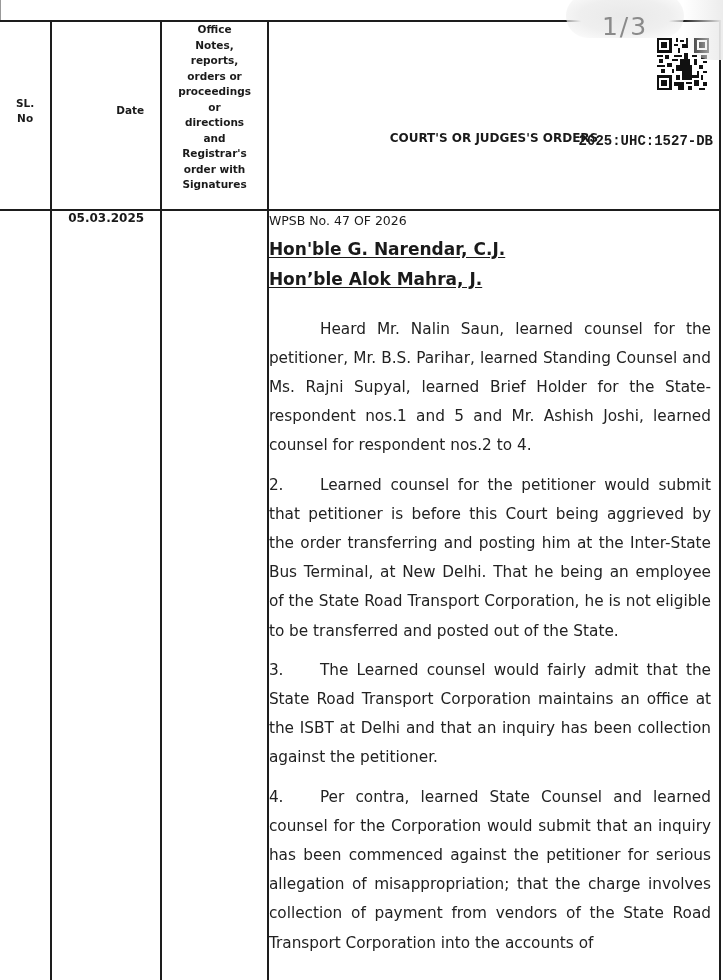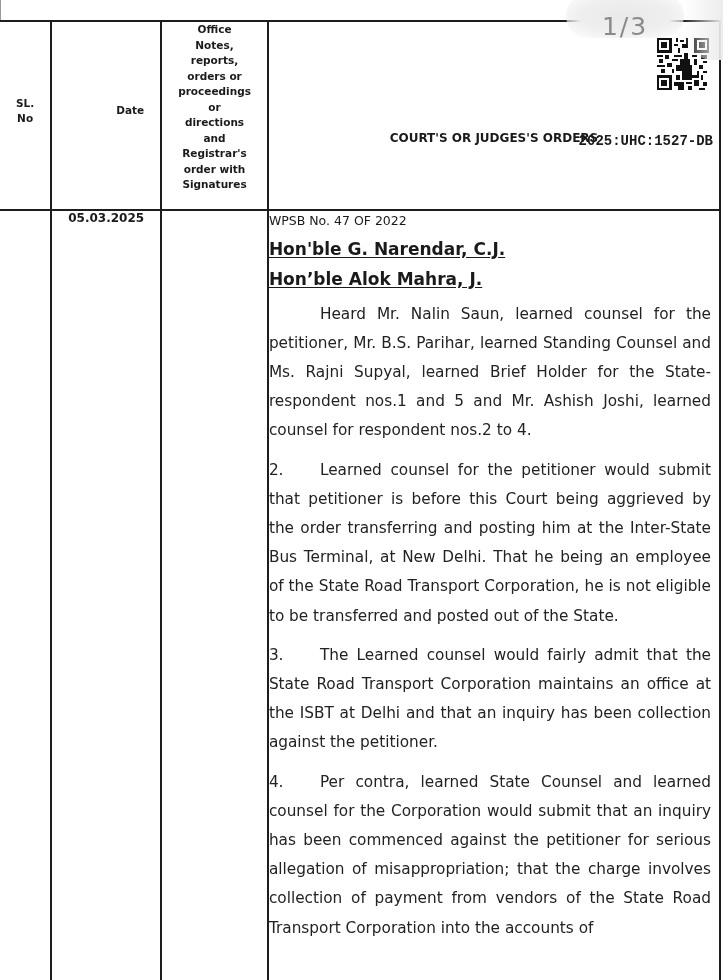--- a/index.html
+++ b/index.html
@@ -63,21 +63,21 @@
   .judge {
     font-weight: bold; text-decoration: underline; font-size: 17px; margin: 0;
     line-height: 20px; text-underline-offset: 2px;
   }
   .judge1 { margin-top: 10px; }
   .judge2 { margin-top: 10px; }
   p.para {
     font-size: 15.3px; line-height: 29.2px; margin: 0; text-align: justify;
     color: #222;
   }
-  p.para.first { margin-top: 11px; text-indent: 51px; }
+  p.para.first { margin-top: 26px; text-indent: 51px; }
   p.para.next { margin-top: 10px; }
   .pnum { display: inline-block; width: 51px; }
 </style>
 </head>
 <body>
 
 <div class="page-edge-left"></div>
 <div class="scroll-shade"></div>
 <div class="page-indicator">
   <span>1/3</span>
@@ -154,21 +154,21 @@
       </svg>
       <div class="case-ref">2025:UHC:1527-DB</div>
       <div class="orders-heading">COURT'S OR JUDGES'S ORDERS</div>
     </th>
   </tr>
   <tr class="body-row">
     <td></td>
     <td class="date-cell">05.03.2025</td>
     <td></td>
     <td class="orders-cell">
-      <p class="case-no">WPSB No. 47 OF 2022</p>
+      <p class="case-no">WPSB No. 47 OF 2026</p>
       <p class="judge judge1">Hon'ble G. Narendar, C.J.</p>
       <p class="judge judge2">Hon’ble Alok Mahra, J.</p>
       <p class="para first"><span>Heard Mr. Nalin Saun, learned counsel for the petitioner, Mr. B.S. Parihar, learned Standing Counsel and Ms. Rajni Supyal, learned Brief Holder for the State- respondent nos.1 and 5 and Mr. Ashish Joshi, learned counsel for respondent nos.2 to 4.</span></p>
       <p class="para next"><span class="pnum">2.</span><span>Learned counsel for the petitioner would submit that petitioner is before this Court being aggrieved by the order transferring and posting him at the Inter-State Bus Terminal, at New Delhi.  That he being an employee of the State Road Transport Corporation, he is not eligible to be transferred and posted out of the State.</span></p>
       <p class="para next"><span class="pnum">3.</span><span>The Learned counsel would fairly admit that the State Road Transport Corporation maintains an office at the ISBT at Delhi and that an inquiry has been collection against the petitioner.</span></p>
       <p class="para next"><span class="pnum">4.</span><span>Per contra, learned State Counsel and learned counsel for the Corporation would submit that an inquiry has been commenced against the petitioner for serious allegation of misappropriation; that the charge involves collection of payment from vendors of the State Road Transport Corporation into the accounts of</span></p>
     </td>
   </tr>
 </tbody>
   </table>

